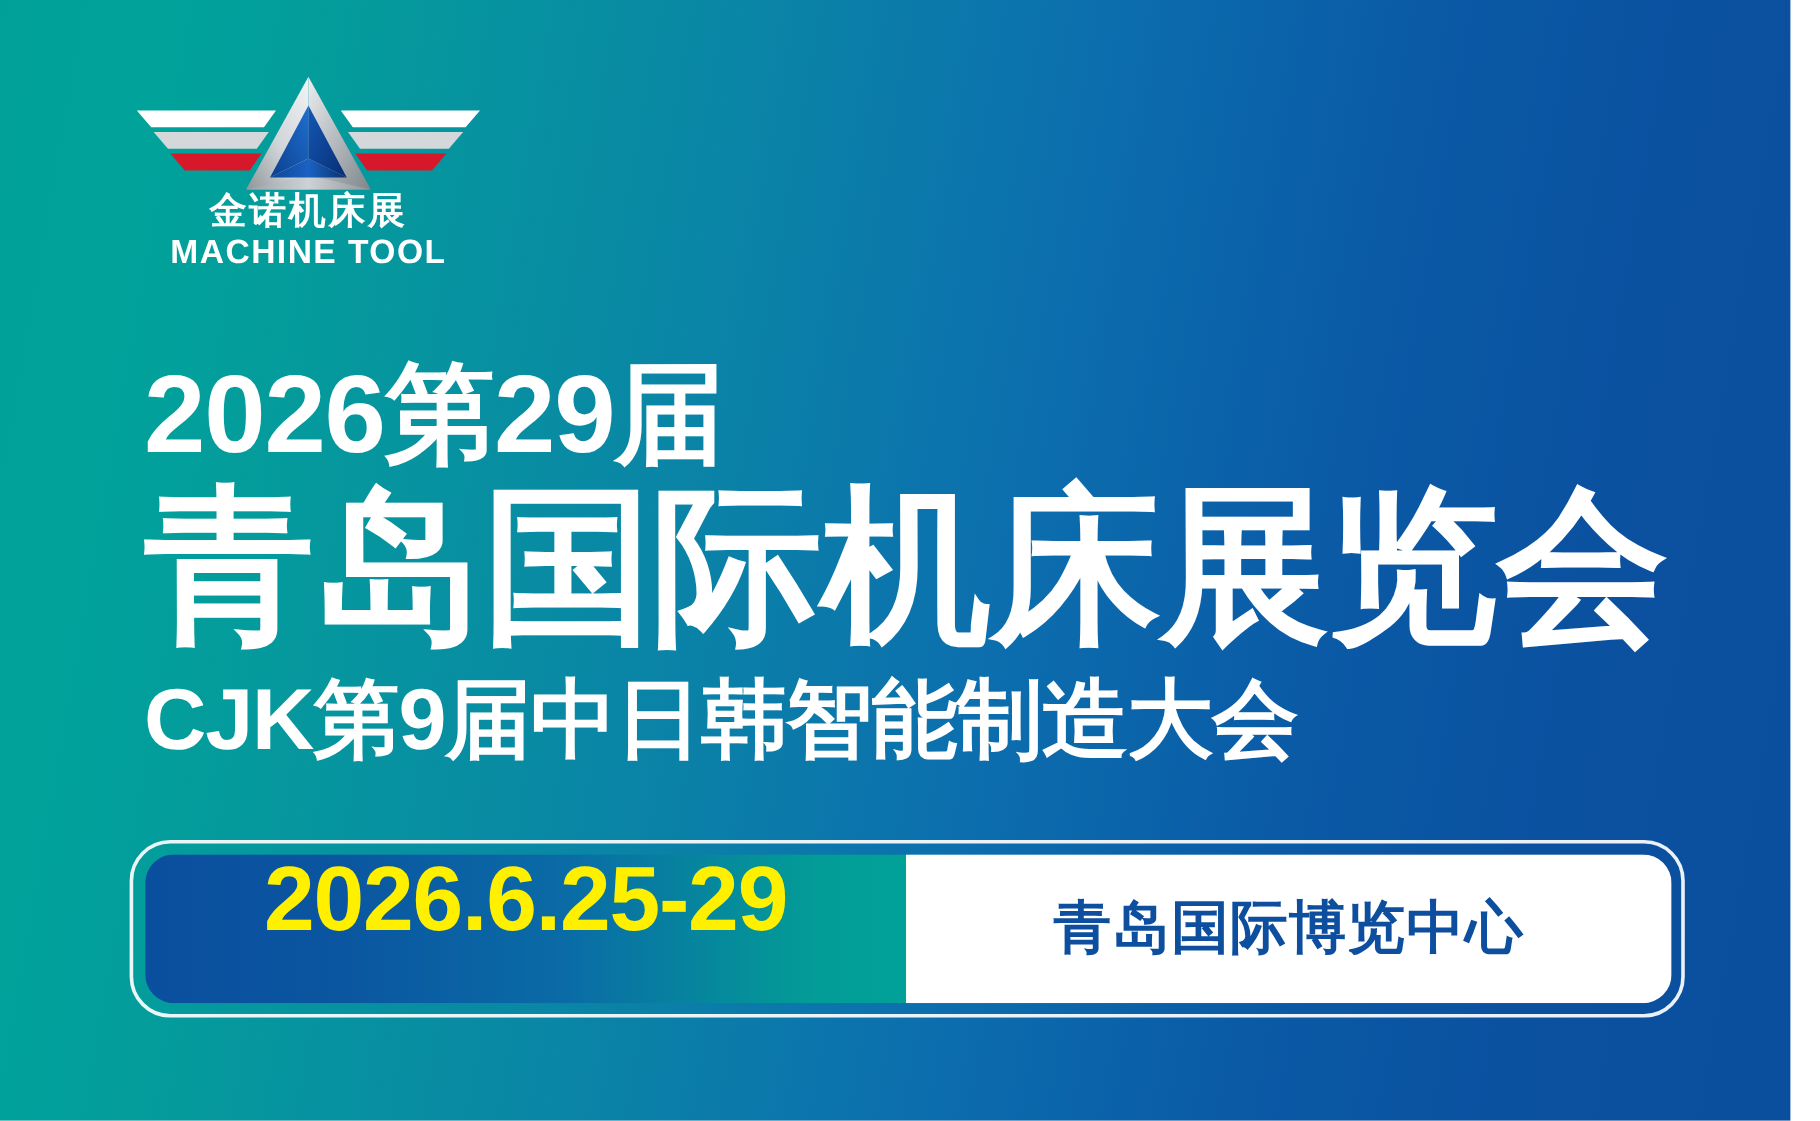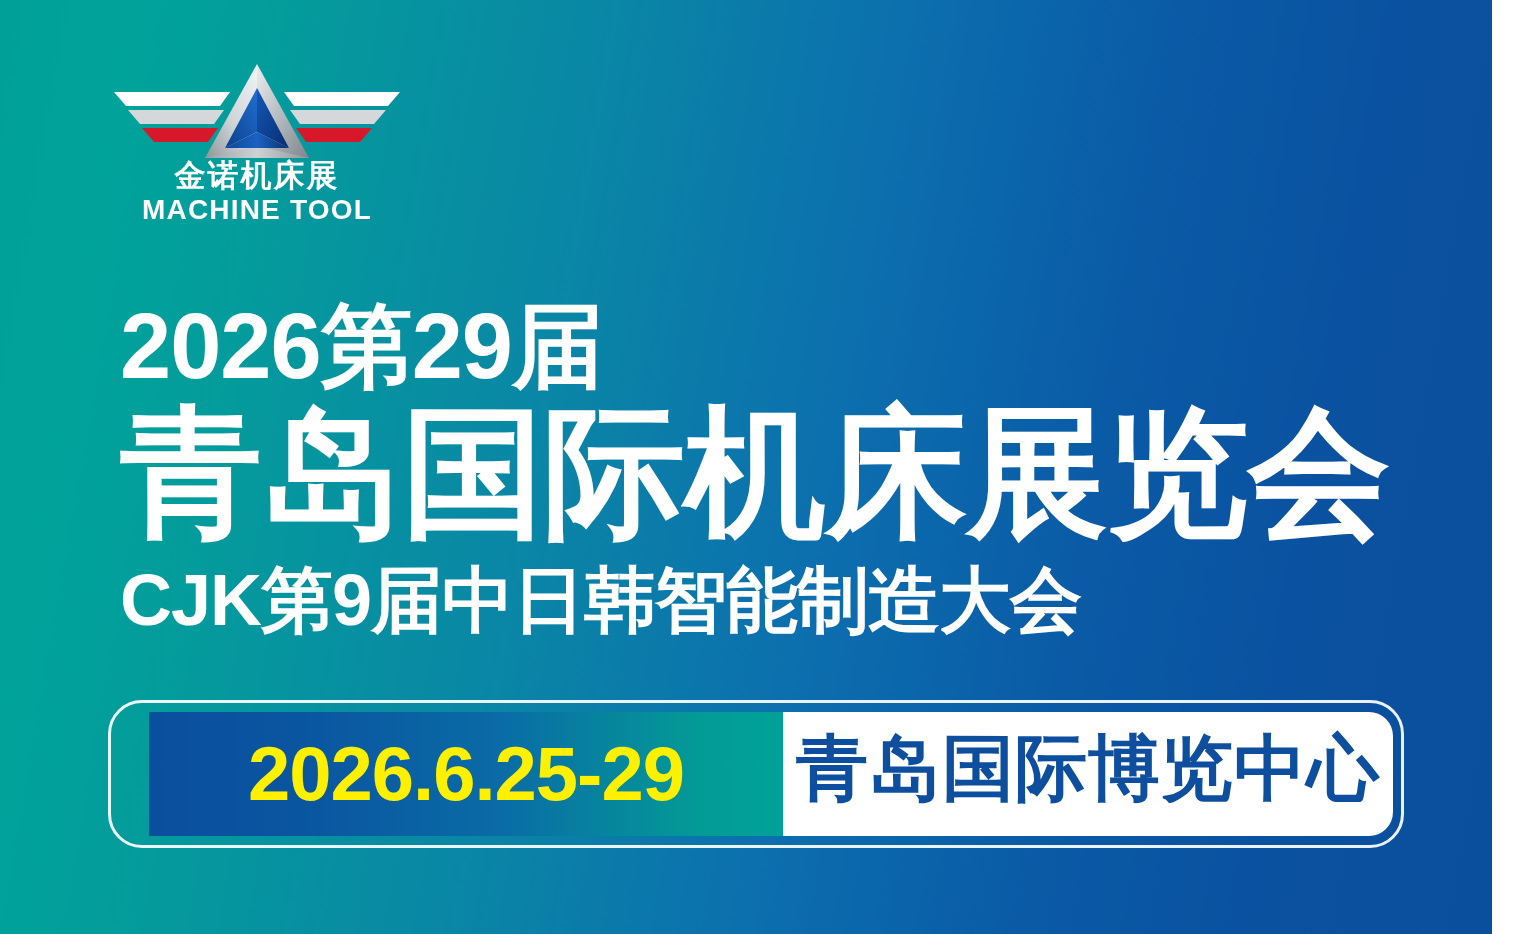--- a/index.html
+++ b/index.html
@@ -155,24 +155,23 @@
   .infobar-date {
     width: 634px;
     height: 100%;
     background: linear-gradient(90deg,
         #0a4f9e 0%,
         #0a55a0 24%,
         #0a6ba6 55%,
         #039c96 88%,
         #00a198 100%);
     display: flex;
-    align-items: center;
+    align-items: flex-start;
     justify-content: center;
     box-sizing: border-box;
-    margin-left: 28px;
   }
 
   .date-text {
     color: #fff000;
     font-size: 76px;
     font-weight: 700;
     line-height: 1;
     letter-spacing: -1px;
     white-space: nowrap;
     font-family: "Liberation Sans", "DejaVu Sans", sans-serif;
@@ -183,26 +182,26 @@
     height: 100%;
     background: #ffffff;
     display: flex;
     align-items: center;
     justify-content: center;
     box-sizing: border-box;
   }
 
   .venue-text {
     color: #0d4f9e;
-    font-size: 72px;
+    font-size: 48px;
     font-weight: 700;
     line-height: 1;
     letter-spacing: 1px;
     white-space: nowrap;
-    font-family: Liberation Mono, monospace;
+    font-family: Liberation Serif, serif;
   }
 </style>
 </head>
 <body>
 
 <div id="poster">
 
   <div class="logo-block">
 
     <div class="logo-mark">

